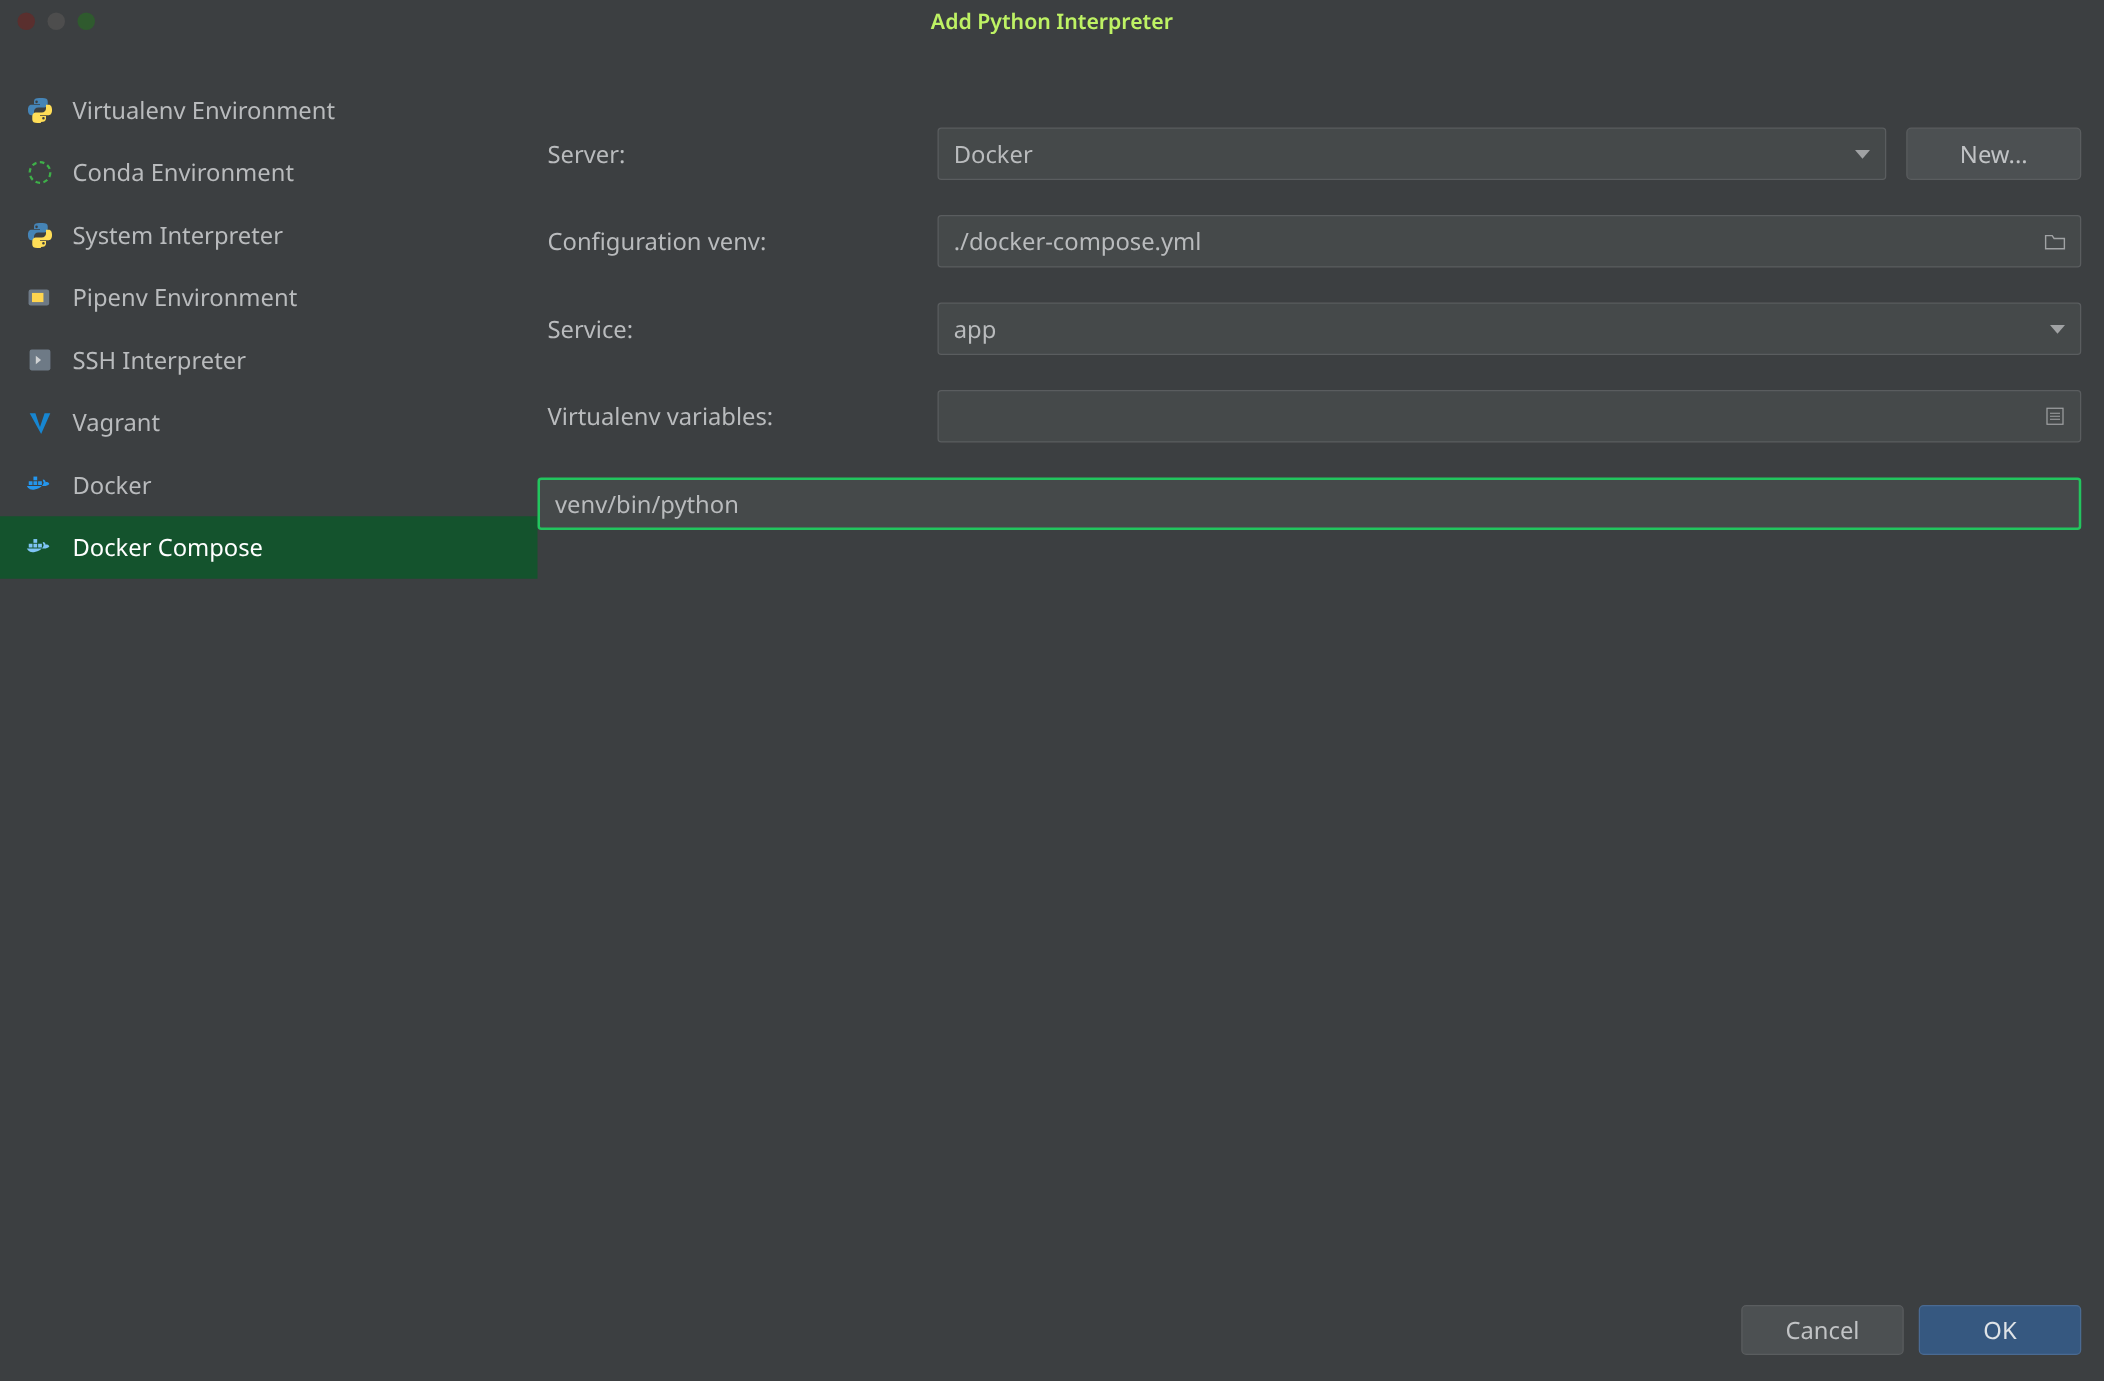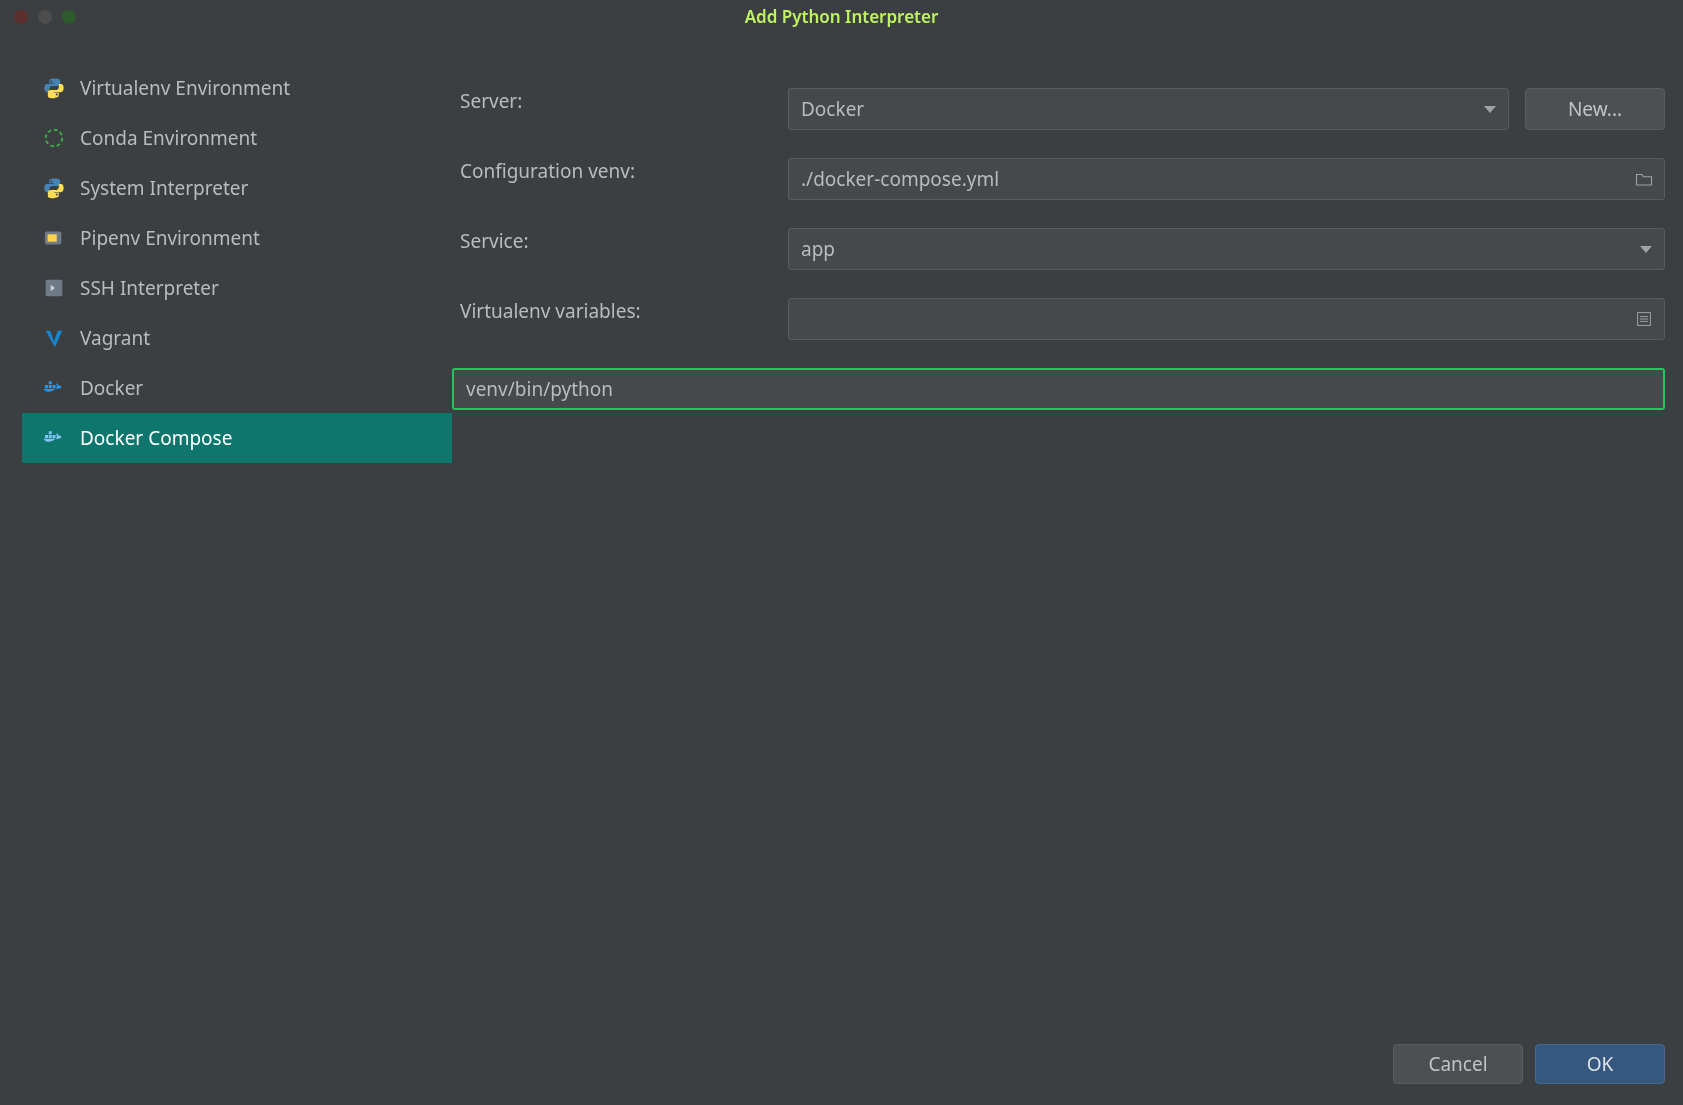--- a/index.html
+++ b/index.html
@@ -33,55 +33,53 @@
     left: 0; right: 0;
     text-align: center;
     font-weight: 600;
     color: #bef264;
     font-size: 17px;
     pointer-events: none;
   }
   .content {
     display: flex;
     height: calc(100% - 33px - 70px);
-    padding-left: 22px;
   }
   .sidebar {
     width: 430px;
     padding-top: 30px;
   }
   .sidebar-item {
     display: flex;
     align-items: center;
     height: 50px;
     padding-left: 20px;
     gap: 14px;
     cursor: pointer;
     font-size: 19px;
     color: #b9bbbd;
   }
   .sidebar-item.selected {
-    background: #0f766e;
+    background: #14532d;
     color: #ffffff;
   }
   .sidebar-item .icon-slot {
     width: 24px; height: 24px;
     display: flex; align-items: center; justify-content: center;
     flex-shrink: 0;
   }
   .form {
     flex: 1;
     padding-top: 55px;
     padding-right: 18px;
   }
   .form-row {
     display: flex;
-    align-items: flex-start;
+    align-items: center;
     height: 70px;
-    gap: 16px;
   }
   .form-label {
     width: 320px;
     padding-left: 8px;
     color: #b9bbbd;
     font-size: 19px;
   }
   .field-wrap {
     flex: 1;
     display: flex;

